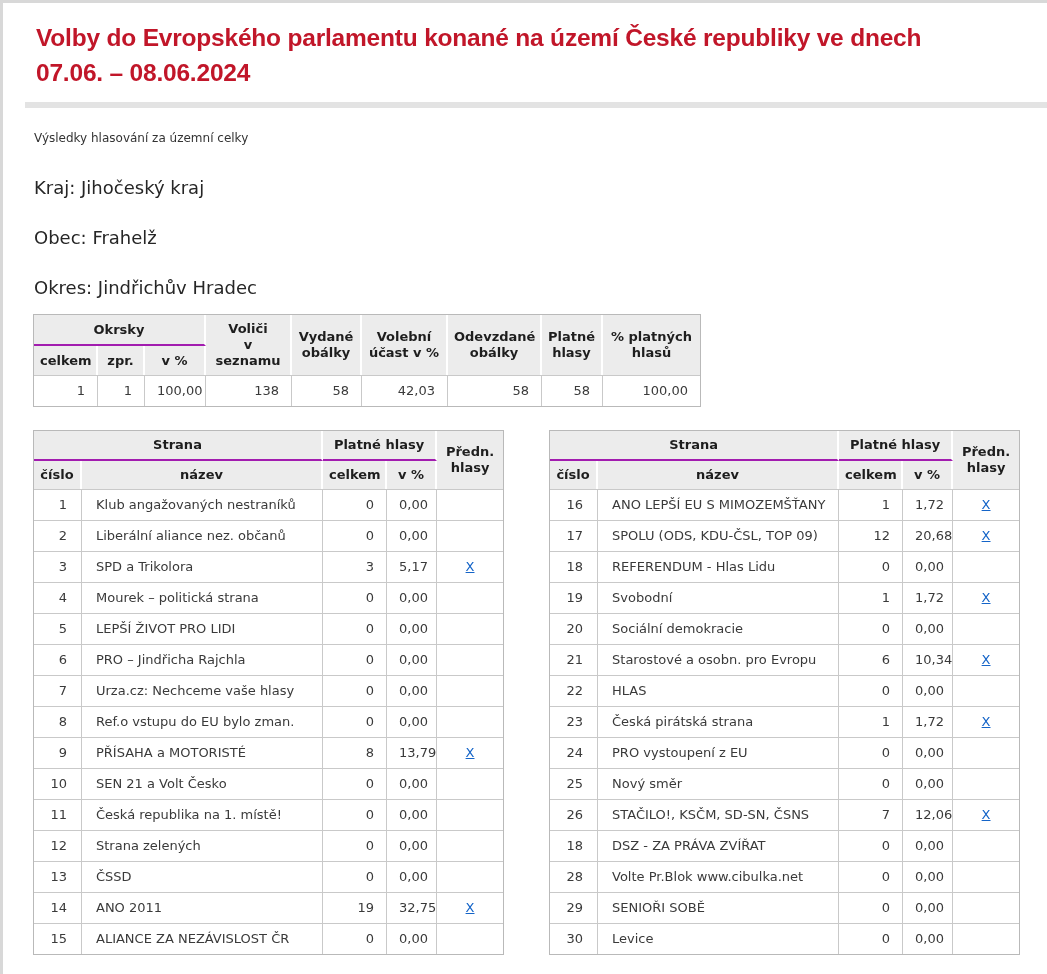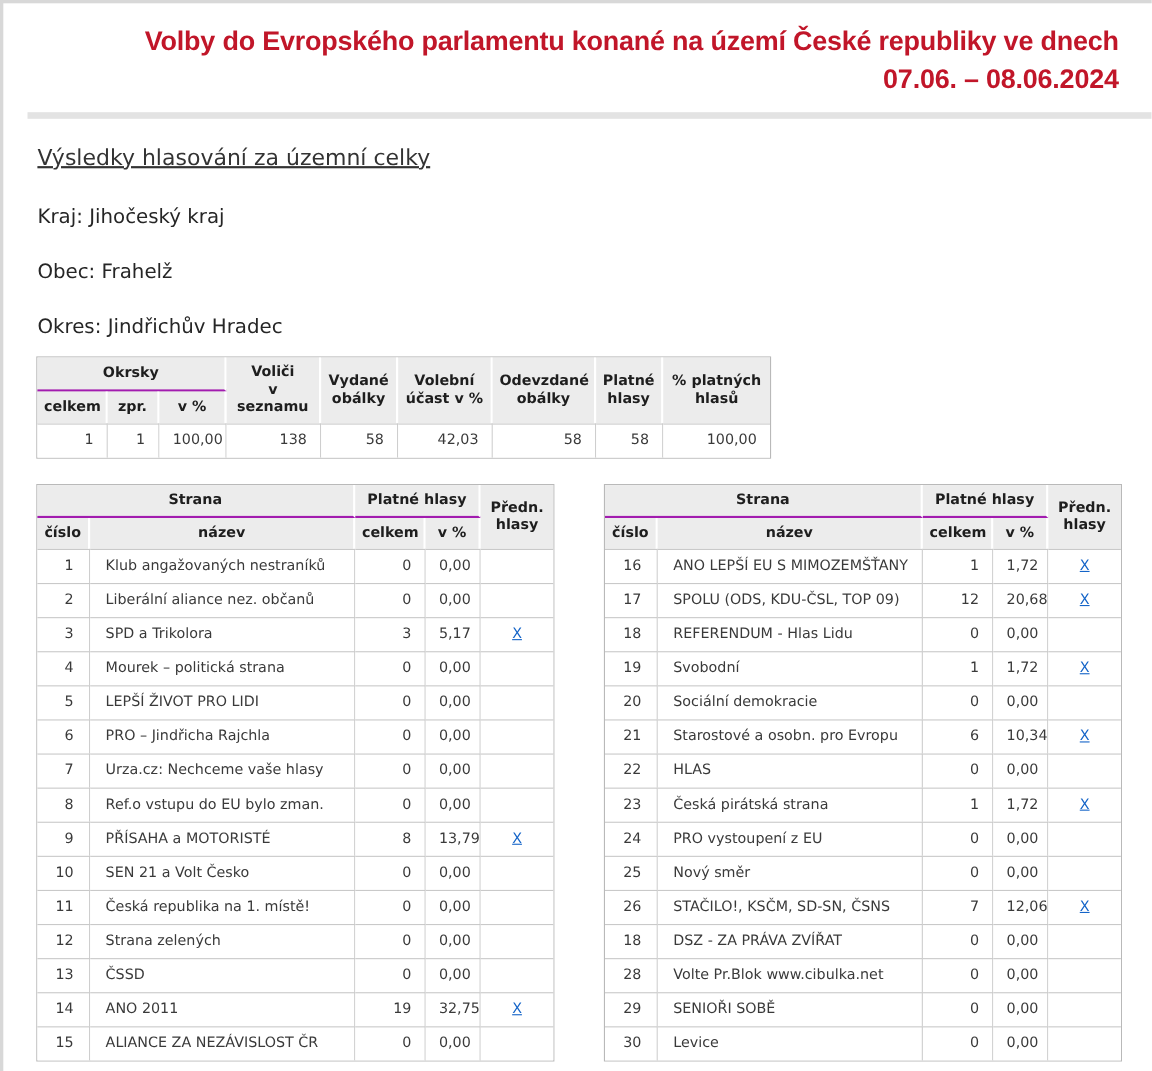--- a/index.html
+++ b/index.html
@@ -18,33 +18,31 @@
 
   h1.page-title {
     font-family: "Liberation Sans", sans-serif;
     font-weight: 700;
     font-size: 24.5px;
     line-height: 35px;
     color: #c11629;
     margin: 17px 30px 0 3px;
     white-space: pre-line;
     letter-spacing: -0.2px;
-    text-align: right;
   }
   .divider {
     height: 6px;
     background: #e3e3e3;
     margin: 12px 0 0 -8px;
   }
   h2.section-heading {
-    font-size: 20px;
+    font-size: 12px;
     font-weight: 400;
     color: #333;
     margin: 23px 0 0 1px;
-    text-decoration: underline;
   }
   p.region-line {
     font-size: 18px;
     color: #262626;
     margin: 29px 0 0 1px;
   }
   p.region-line.first { margin-top: 32px; }
 
   table {
     border-collapse: separate;

